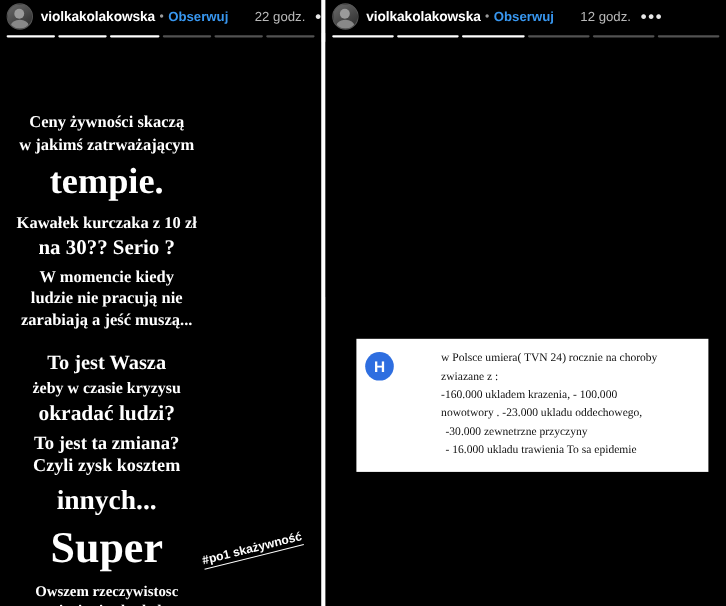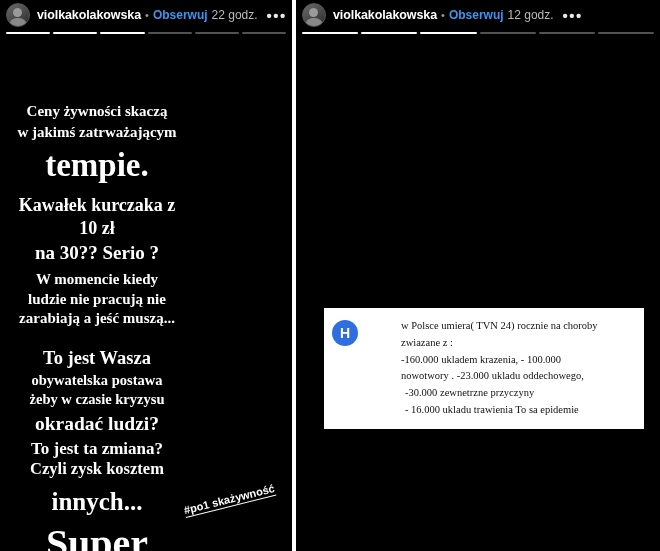--- a/index.html
+++ b/index.html
@@ -95,21 +95,21 @@
   }
   .follow-link {
     color: #3897f0;
     font-size: 12px;
     font-weight: bold;
     white-space: nowrap;
   }
   .timestamp {
     color: #b9b9b9;
     font-size: 12px;
-    margin-left: 4px;
+    margin-left: 24px;
     white-space: nowrap;
   }
   .more-btn {
     color: #e8e8e8;
     font-size: 15px;
     letter-spacing: 1.5px;
     margin-left: 9px;
     line-height: 1;
     font-weight: bold;
   }
@@ -152,21 +152,21 @@
     color: #ffffff;
   }
   .lt {
     font-family: "Liberation Serif", serif;
     color: #ffffff;
     font-weight: bold;
     display: block;
   }
   .l-line1 { font-size: 15px; line-height: 1.28; margin-bottom: 2px; }
   .l-tempie { font-size: 33px; line-height: 1.1; margin: 5px 0 10px; }
-  .l-line3 { font-size: 18px; line-height: 1.3; }
+  .l-line3 { font-size: 15px; line-height: 1.3; }
   .l-line4 { font-size: 19px; line-height: 1.2; margin: 2px 0 5px; }
   .l-line5 { font-size: 15px; line-height: 1.3; }
   .l-line6 { font-size: 18.5px; line-height: 1.25; margin: 18px 0 1px; }
   .l-line7 { font-size: 14.5px; line-height: 1.3; }
   .l-line8 { font-size: 19.5px; line-height: 1.2; margin: 3px 0; }
   .l-line9 { font-size: 17px; line-height: 1.25; }
   .l-line10 { font-size: 16.5px; line-height: 1.25; }
   .l-innych { font-size: 25px; line-height: 1.2; margin: 7px 0 5px; }
   .l-super { font-size: 40px; line-height: 1.1; margin: 4px 0 9px; }
   .l-line13 { font-size: 13.5px; line-height: 1.3; }
@@ -278,21 +278,20 @@
       <div class="left-text-col">
         <span class="lt l-line1">Ceny żywności skaczą</span>
         <span class="lt l-line1">w jakimś zatrważającym</span>
         <span class="lt l-tempie">tempie.</span>
         <span class="lt l-line3">Kawałek kurczaka z 10 zł</span>
         <span class="lt l-line4">na 30?? Serio ?</span>
         <span class="lt l-line5">W momencie kiedy</span>
         <span class="lt l-line5">ludzie nie pracują nie</span>
         <span class="lt l-line5">zarabiają a jeść muszą...</span>
         <span class="lt l-line6">To jest Wasza</span>
-        <span class="lt l-line7">obywatelska postawa</span>
         <span class="lt l-line7">żeby w czasie kryzysu</span>
         <span class="lt l-line8">okradać ludzi?</span>
         <span class="lt l-line9">To jest ta  zmiana?</span>
         <span class="lt l-line10">Czyli zysk kosztem</span>
         <span class="lt l-innych">innych...</span>
         <span class="lt l-super">Super</span>
         <span class="lt l-line13">Owszem rzeczywistosc</span>
         <span class="lt l-line13">zmienia się ale chyba</span>
 
       </div>

